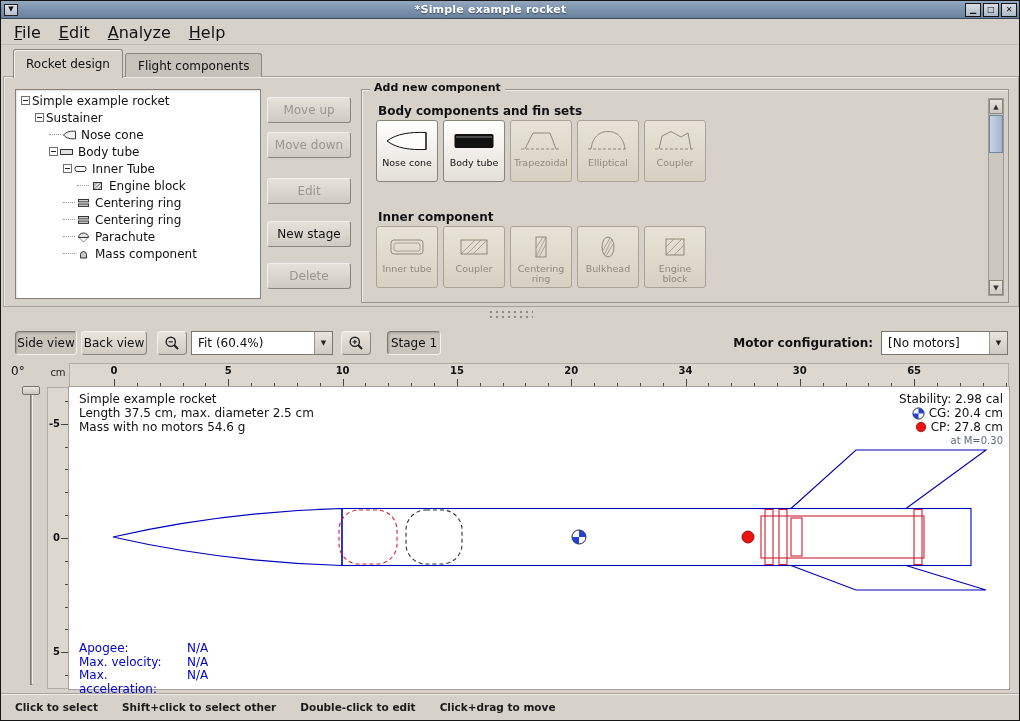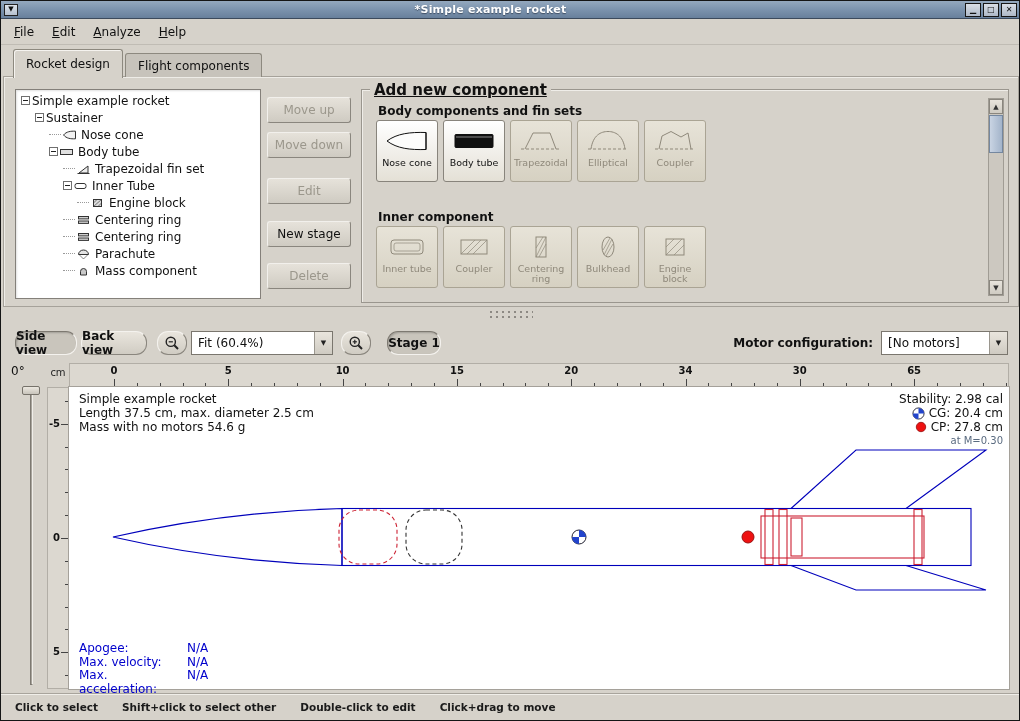--- a/index.html
+++ b/index.html
@@ -27,21 +27,21 @@
   .win-controls { display:flex; margin-right:2px; }
   .win-btn {
     width:16px; height:14px; margin-left:2px; border:1px solid #161616;
     background:linear-gradient(#d9dee6,#aeb9c8); color:#111;
     display:flex; align-items:center; justify-content:center; font-size:8px; line-height:1;
   }
   
   .menubar {
     position:absolute; left:0; top:19px; width:100%; height:25px;
     display:flex; align-items:center; padding-left:4px; background:#d6d2ca;
-    border-bottom:1px solid #c0bcb4; font-size:12px;
+    border-bottom:1px solid #c0bcb4; font-size:16px;
   }
   .menu-item { padding:3px 9px; color:#111; }
   
   .tabsrow { position:absolute; left:4px; top:46px; height:30px; display:flex; align-items:flex-end; z-index:3;margin-left:8px; }
   .tab {
     font-size:12px; color:#111; padding:0 12px; background:#c7c3bb;
     border:1px solid #8d897f; border-bottom:none; height:24px; line-height:24px;
     margin-right:2px; border-radius:3px 3px 0 0;
   }
   .tab.active { background:#d6d2ca; height:29px; line-height:28px; box-shadow:inset 1px 1px 0 #f5f3ef; position:relative; top:1px; }
@@ -71,21 +71,21 @@
     border-radius:3px; text-align:center; line-height:24px;
   }
   .abtn.disabled { color:#9b978c; }
   
   .add-group {
     position:absolute; left:360px; top:88px; width:648px; height:214px;
     border:1px solid #9a968e; box-shadow:inset 1px 1px 0 #efede8;
   }
   .add-legend {
     position:absolute; left:8px; top:-9px; background:#d6d2ca; padding:0 4px;
-    font-size:15px; font-weight:bold; color:#111;text-decoration:underline;
+    font-size:11px; font-weight:bold; color:#111;
   }
   .sec-label { position:absolute; left:16px; font-size:12px; font-weight:bold; color:#111; }
   .comp-row { position:absolute; left:14px; display:flex; gap:5px; }
   .comp-btn {
     width:62px; height:62px; border-radius:3px; display:flex; flex-direction:column;
     align-items:center; justify-content:flex-start; padding-top:7px;
     background:linear-gradient(#ffffff,#e4e0d6); border:1px solid #88847c; color:#111;
   }
   .comp-btn.disabled { background:linear-gradient(#e7e3d8,#d6d1c2); border-color:#aaa494; color:#8f897b; }
   .comp-btn svg { display:block; }
@@ -108,22 +108,22 @@
   .grip {
     position:absolute; left:488px; top:309px; width:44px; height:11px;
     background:radial-gradient(circle at 2px 2px,#8d8983 1px,transparent 1.4px);
     background-size:6px 5px;
   }
   
   .toolbar { position:absolute; left:0; top:326px; width:100%; height:32px; }
   .tbtn {
     position:absolute; top:4px; height:24px; font-size:12px; color:#111;
     background:linear-gradient(#e9e5dd,#d0ccc3); border:1px solid #8a867e;
-    border-top-color:#f4f2ee; border-left-color:#f4f2ee; border-radius:11px;
-    display:flex; align-items:center; justify-content:center;font-weight:bold;
+    border-top-color:#f4f2ee; border-left-color:#f4f2ee; border-radius:4px;
+    display:flex; align-items:center; justify-content:center;
   }
   .tbtn.pressed {
     background:#c9c5bc; border-color:#f4f2ee; border-top-color:#7d7971; border-left-color:#7d7971;
     box-shadow:inset 1px 1px 2px rgba(0,0,0,.2);
   }
   .combo {
     position:absolute; top:4px; height:24px; background:#fff; border:1px solid #7a766e;
     display:flex; align-items:center; font-size:12px; color:#111;
   }
   .combo .txt { flex:1; padding:0 6px; white-space:nowrap; overflow:hidden; }
@@ -220,30 +220,20 @@
         <span class="tree-label">Nose cone</span>
       </div>
       <div class="tree-row" style="padding-left: 30px;">
         <div class="expander"></div>
         <span class="tree-icon">
           <svg viewBox="0 0 14 12">
             <rect x="1" y="3.5" width="12" height="5" fill="#e0e0e0" stroke="currentColor"></rect>
           </svg>
         </span>
         <span class="tree-label">Body tube</span>
-      </div>
-      <div class="tree-row" style="padding-left: 44px;">
-        <div class="conn"></div>
-        <span class="tree-icon">
-          <svg viewBox="0 0 14 12">
-            <line x1="1" y1="10.5" x2="13" y2="10.5" stroke="currentColor"></line>
-            <path d="M2.5 10 L11.5 3 L11.5 10 Z" fill="#ececec" stroke="currentColor"></path>
-          </svg>
-        </span>
-        <span class="tree-label">Trapezoidal fin set</span>
       </div>
       <div class="tree-row" style="padding-left: 44px;">
         <div class="expander"></div>
         <span class="tree-icon">
           <svg viewBox="0 0 14 12">
             <rect x="1.5" y="3.5" width="11" height="5" rx="2" fill="none" stroke="currentColor"></rect>
           </svg>
         </span>
         <span class="tree-label">Inner Tube</span>
       </div>

